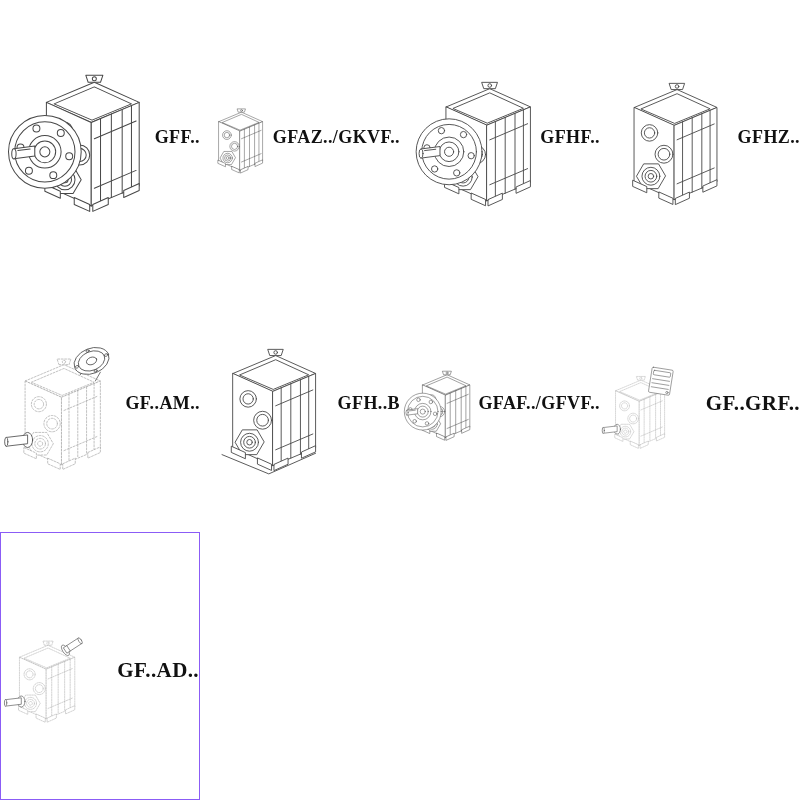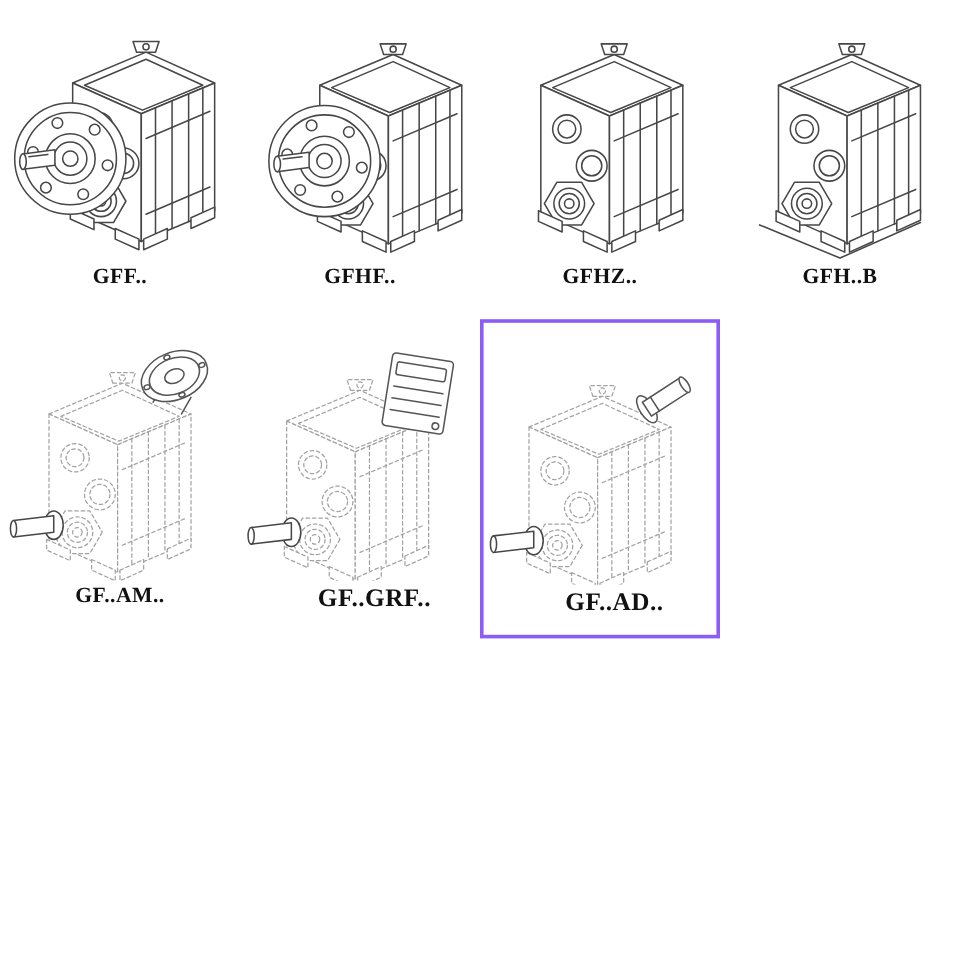--- a/index.html
+++ b/index.html
@@ -1,22 +1,22 @@
 <!DOCTYPE html>
 <html><head>
 <meta charset="utf-8">
 <style>
   html,body{margin:0;padding:0;background:#fff;}
   body{width:800px;height:800px;font-family:"Liberation Serif",serif;color:#111;overflow:hidden;}
   .grid{width:800px;height:800px;display:grid;grid-template-columns:repeat(4,200px);grid-template-rows:266px 266px 268px;}
-  .cell{display:flex;flex-direction:column;align-items:center;justify-content:flex-start;padding-top:6px;box-sizing:border-box;}
+  .cell{display:flex;flex-direction:row;align-items:center;justify-content:flex-start;padding-top:6px;box-sizing:border-box;}
   .cell svg{width:198px;height:212px;display:block;}
   .label{font-weight:bold;font-size:18px;letter-spacing:.4px;text-align:center;margin-top:2px;white-space:nowrap;}
   .label.lg{font-size:21px;margin-left:24px;}
-  .boxed{border:3px solid #8b5cf6;}
+  .boxed{border:1px solid #8b5cf6;}
   
   .draw{fill:none;stroke-linejoin:round;stroke-linecap:round;}
   .solid{stroke:#474747;stroke-width:1.3;}
   .attach{stroke:#555555;stroke-width:1.3;}
   .phantom{stroke:#a2a2a2;stroke-width:1.05;stroke-dasharray:3 2.4;}
   .hidden-defs{position:absolute;width:0;height:0;}
 </style>
 </head>
 <body>
 
@@ -115,20 +115,28 @@
   <div class="cell">
     <svg viewBox="0 0 200 215">
       <g class="draw solid">
         <use href="#g-housing" transform="translate(18,-2)"></use>
         <use href="#g-flange"></use>
       </g>
     </svg>
     <div class="label">GFF..</div>
   </div>
 
+  <div class="cell">
+    <svg viewBox="0 0 200 215">
+      <g class="draw solid">
+        <use href="#g-housing" transform="translate(10,2)"></use>
+      </g>
+    </svg>
+    <div class="label">GFAZ../GKVF..</div>
+  </div>
 
   <div class="cell">
     <svg viewBox="0 0 200 215">
       <g class="draw solid">
         <use href="#g-housing" transform="translate(24,0)"></use>
         <use href="#g-flange" transform="translate(12,2)"></use>
       </g>
     </svg>
     <div class="label">GFHF..</div>
   </div>
@@ -138,44 +146,53 @@
       <g class="draw solid">
         <use href="#g-housing" transform="translate(8,0)"></use>
       </g>
     </svg>
     <div class="label">GFHZ..</div>
   </div>
 
 
   <div class="cell">
     <svg viewBox="0 0 200 215">
+      <g class="draw phantom">
+          <use href="#g-housing" transform="translate(-2,8)"></use>
+        </g>
+      <g class="draw attach">
+          <use href="#g-att-flange"></use>
+        </g>
+      <g class="draw solid">
+          <use href="#g-out-shaft" transform="translate(-2,12)"></use>
+        </g>
+    </svg>
+    <div class="label">GF..AM..</div>
+  </div>
+
+  <div class="cell">
+    <svg viewBox="0 0 200 215">
       <g class="draw solid">
         <use href="#g-housing" transform="translate(6,0)"></use>
         <path d="M32,184 L100,212 L168,182"></path>
       </g>
     </svg>
     <div class="label">GFH..B</div>
   </div>
 
-  <div class="cell">
-    <svg viewBox="0 0 200 215">
-      <g class="draw phantom">
-          <use href="#g-housing" transform="translate(-2,8)"></use>
-        </g>
-      <g class="draw attach">
-          <use href="#g-att-flange"></use>
-        </g>
-      <g class="draw solid">
-          <use href="#g-out-shaft" transform="translate(-2,12)"></use>
-        </g>
-    </svg>
-    <div class="label">GF..AM..</div>
-  </div>
-
-
+
+  <div class="cell">
+    <svg viewBox="0 0 200 215">
+      <g class="draw solid">
+        <use href="#g-housing" transform="translate(16,-2)"></use>
+        <use href="#g-flange" transform="translate(0,4)"></use>
+      </g>
+    </svg>
+    <div class="label">GFAF../GFVF..</div>
+  </div>
 
 
   <div class="cell">
     <svg viewBox="0 0 200 215">
       <g class="draw phantom">
           <use href="#g-housing" transform="translate(-4,14)"></use>
         </g>
       <g class="draw attach">
           <use href="#g-att-box"></use>
         </g>

